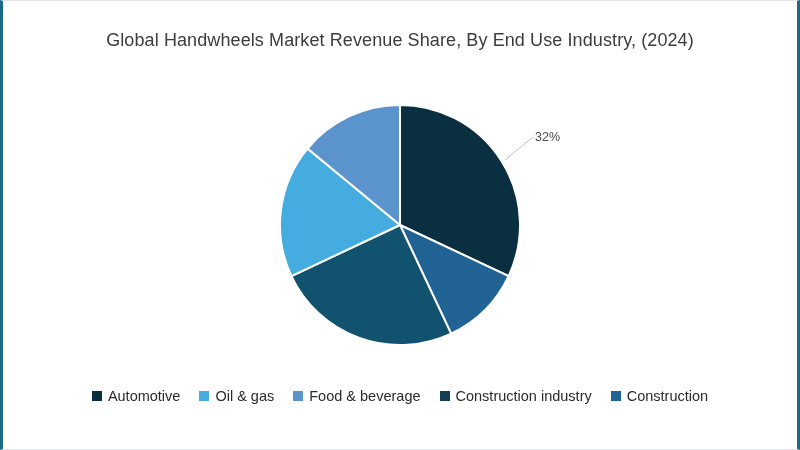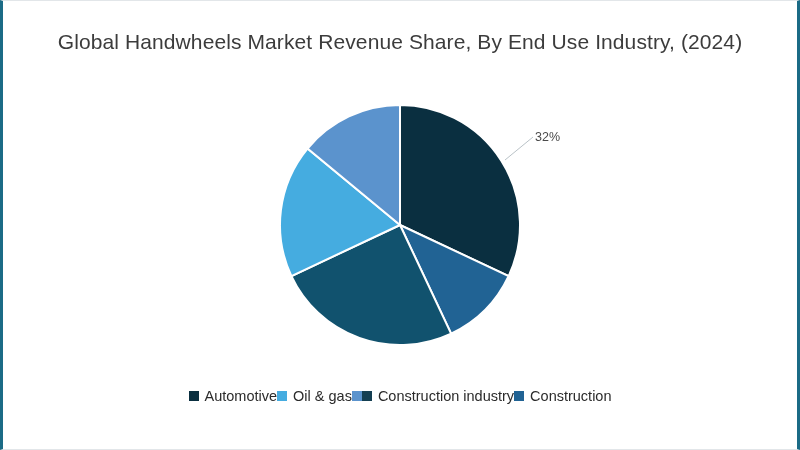--- a/index.html
+++ b/index.html
@@ -30,21 +30,21 @@
     border-left: 3px solid #1b6b86;
     border-right: 3px solid #1b6b86;
     pointer-events: none;
   }
   #chart-title {
     position: absolute;
     left: 0;
     top: 30px;
     width: 800px;
     text-align: center;
-    font-size: 21px;
+    font-size: 18px;
     color: #3c3c3c;
     letter-spacing: 0.1px;
     white-space: nowrap;
   }
   #pie-area {
     position: absolute;
     left: 0;
     top: 0;
     width: 720px;
     height: 380px;
@@ -63,20 +63,21 @@
     white-space: nowrap;
   }
   #legend {
     position: absolute;
     left: 0;
     top: 388px;
     width: 800px;
     display: flex;
     justify-content: center;
     align-items: center;
+    gap: 19px;
   }
   .legend-item {
     display: flex;
     align-items: center;
     gap: 6px;
     white-space: nowrap;
   }
   .legend-swatch {
     width: 10px;
     height: 10px;
@@ -123,20 +124,21 @@
     <div class="legend-item">
       <span class="legend-swatch" style="background: rgb(10, 47, 64);"></span>
       <span class="legend-label">Automotive</span>
     </div>
     <div class="legend-item">
       <span class="legend-swatch" style="background: rgb(69, 172, 224);"></span>
       <span class="legend-label">Oil &amp; gas</span>
     </div>
     <div class="legend-item">
       <span class="legend-swatch" style="background: rgb(91, 147, 205);"></span>
+      <span class="legend-label">Food &amp; beverage</span>
     </div>
     <div class="legend-item">
       <span class="legend-swatch" style="background: rgb(20, 63, 82);"></span>
       <span class="legend-label">Construction industry</span>
     </div>
     <div class="legend-item">
       <span class="legend-swatch" style="background: rgb(33, 99, 148);"></span>
       <span class="legend-label">Construction</span>
     </div>
   </div>

